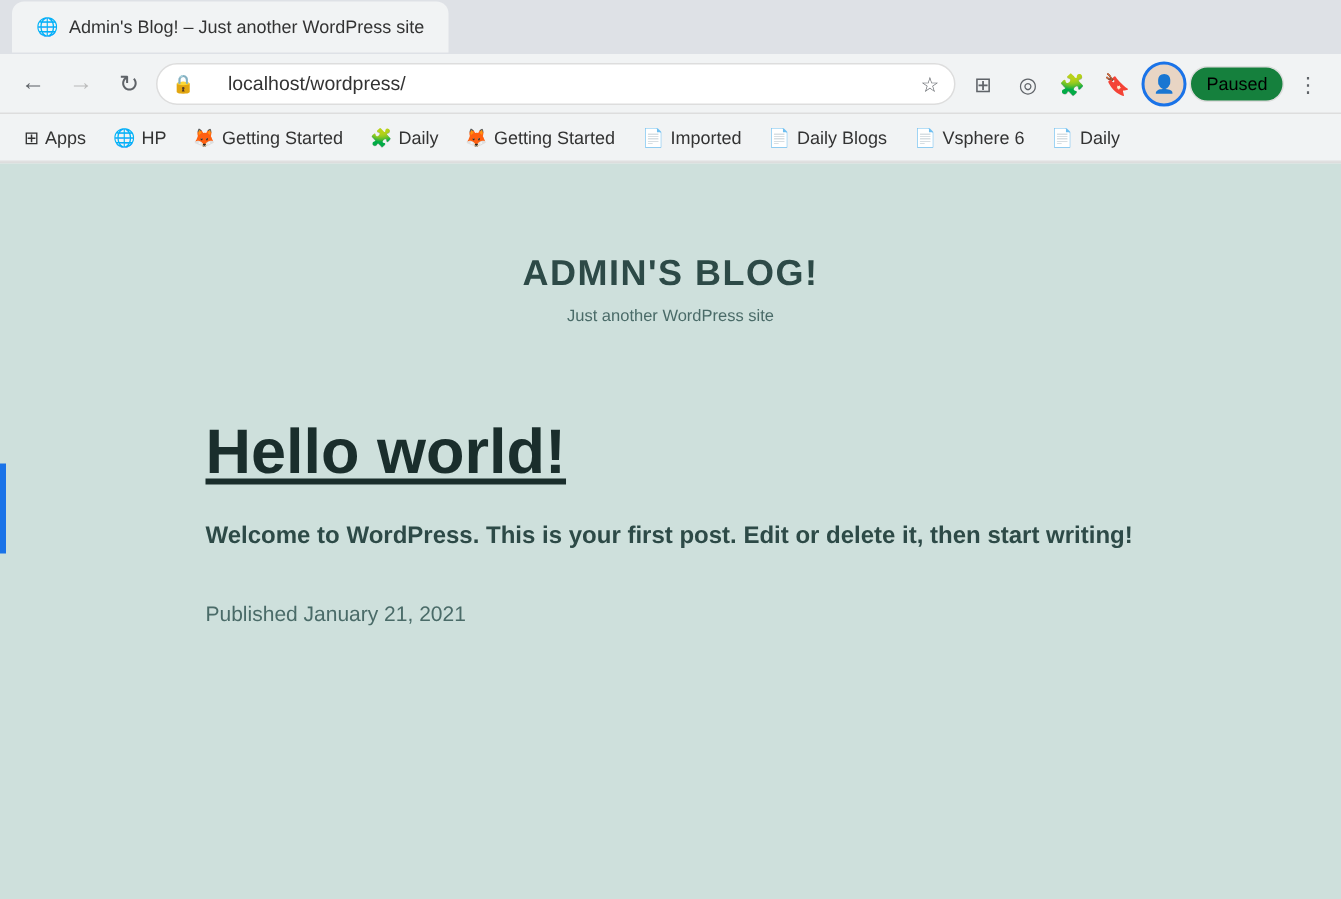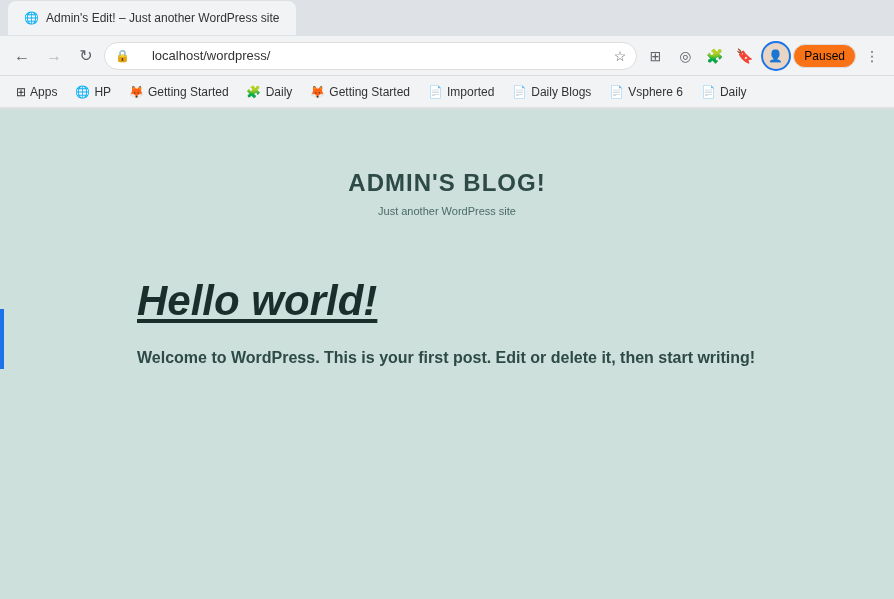--- a/index.html
+++ b/index.html
@@ -96,21 +96,21 @@
     }
     .profile-btn {
       border: 2px solid #1a73e8;
       border-radius: 50%;
       width: 30px; height: 30px;
       background: #e8d5c4;
       display: flex; align-items: center; justify-content: center;
       font-size: 12px;
     }
     .paused-btn {
-      background: #f97316;
+      background: #15803d;
       border: 1px solid #ddd;
       border-radius: 20px;
       padding: 4px 10px;
       font-size: 12px;
       display: flex; align-items: center; gap: 4px;
       cursor: pointer;
     }
 
     
     .bookmarks-bar {
@@ -175,21 +175,20 @@
       padding: 20px 40px 40px;
     }
 
     .post-title {
       font-size: 42px;
       font-weight: 700;
       color: #1a2e2c;
       text-decoration: underline;
       text-underline-offset: 4px;
       margin-bottom: 20px;
-      font-style: italic;
     }
 
     .post-body {
       font-size: 16px;
       color: #2d4a47;
       line-height: 1.6;
       margin-bottom: 30px;
       font-weight: bold;
     }
 
@@ -206,21 +205,21 @@
     }
   </style>
 </head>
 <body>
 
 <div class="browser-chrome">
 
   <div class="tab-bar">
     <div class="tab-active">
       <span class="tab-favicon">🌐</span>
-      <span>Admin's Edit! – Just another WordPress site</span>
+      <span>Admin's Blog! – Just another WordPress site</span>
     </div>
   </div>
 
   <div class="nav-bar">
     <button class="nav-btn">←</button>
     <button class="nav-btn disabled">→</button>
     <button class="nav-btn">↻</button>
 
     <div class="address-bar">
       <span class="lock-icon">🔒</span>
@@ -286,15 +285,16 @@
 
   <div class="site-header">
     <div class="site-title">ADMIN'S BLOG!</div>
     <div class="site-tagline">Just another WordPress site</div>
   </div>
 
   <div class="content-area">
     <h1 class="post-title">Hello world!</h1>
     <p class="post-body">Welcome to WordPress. This is your first post. Edit or delete it, then start writing!</p>
     <div class="post-meta">
+      <div class="post-meta-line">Published January 21, 2021</div>
     </div>
   </div>
 </div>
 
 </body></html>

